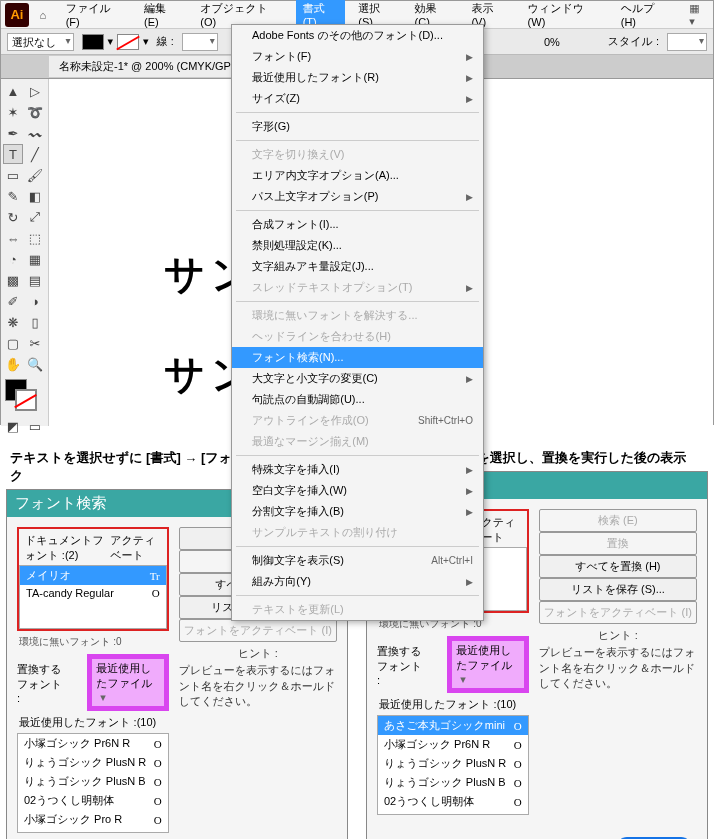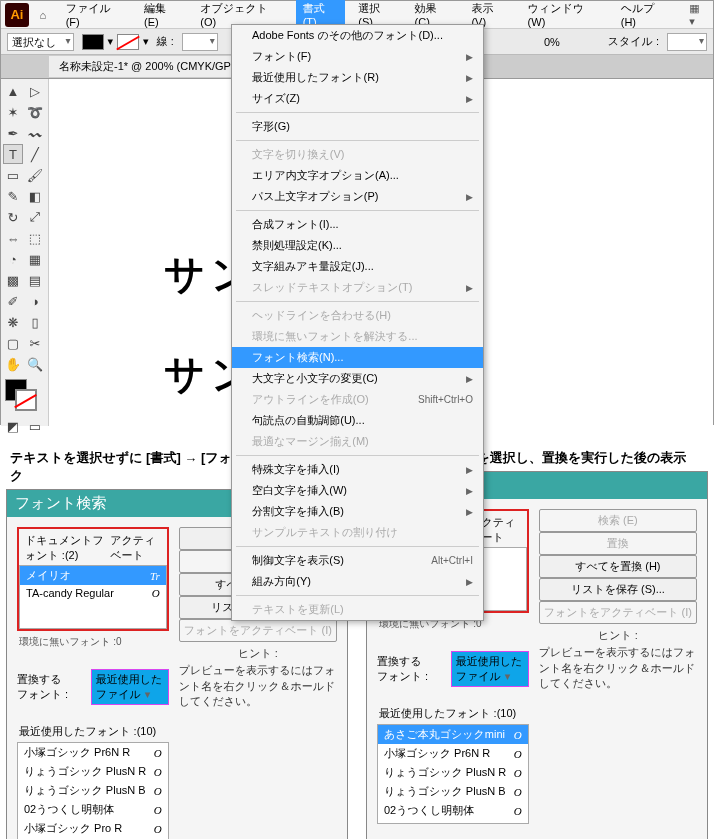--- a/index.html
+++ b/index.html
@@ -47,24 +47,24 @@
 .panel-title-ext{font-size:13px;font-weight:bold;margin-bottom:4px;padding-left:4px}
 .dialog{border:1px solid #888;background:#f5f5f5}
 .dlg-title{background:#3aa7a3;color:#fff;padding:4px 8px;font-size:15px}
 .dlg-body{padding:10px;display:flex;gap:10px}
 .dlg-left{width:200px}
 .redbox{border:2px solid #d22}
 .field-head{display:flex;justify-content:space-between;padding:4px 6px 2px}
 .font-list{border:1px solid #aaa;background:#fff;height:64px;overflow:hidden}
 .font-row{display:flex;justify-content:space-between;padding:2px 6px;align-items:center}
 .font-row.sel{background:#3399ff;color:#fff}
-.font-style-ic{font-style:italic;font-family:serif}
+.font-style-ic{font-family:serif}
 .envfont{padding:4px 2px;color:#555;font-size:10px}
-.repl-row{display:flex;align-items:center;gap:20px;margin:16px 0}
-.repl-dd{border:1px solid #d946ef;background:#0ea5e9;padding:2px 4px;position:relative;display:inline-block}
+.repl-row{display:flex;align-items:center;gap:20px;margin:1px 0}
+.repl-dd{border:5px solid #d946ef;background:#f0abfc;padding:2px 4px;position:relative;display:inline-block}
 .repl-dd::after{content:"▾";margin-left:4px;color:#666}
 .recent-head{padding:3px 2px}
 .recent-list{border:1px solid #aaa;background:#fff;height:100px;overflow:hidden}
 .dlg-right{flex:1;display:flex;flex-direction:column;}
 .btn{border:1px solid #999;background:#f0f0f0;padding:3px 4px;text-align:center;cursor:pointer;white-space:nowrap;border-radius:2px}
 .btn.disabled{color:#aaa;background:#f5f5f5}
 .hint-box{font-size:10px;line-height:1.4;padding:4px 0;color:#333}
 .hint-title{text-align:center;margin-bottom:2px}
 .dlg-footer{display:flex;justify-content:flex-end;padding:12px 14px 14px}
 .done-btn{border:1px solid #999;background:#f0f0f0;padding:4px 18px;border-radius:12px;cursor:pointer}
@@ -199,38 +199,38 @@
       </div>
       <div class="dd-item">
         <span>文字組みアキ量設定(J)...</span>
       </div>
       <div class="dd-item disabled">
         <span>スレッドテキストオプション(T)</span>
         <span class="arrow">▶</span>
       </div>
       <div class="dd-sep"></div>
       <div class="dd-item disabled">
+        <span>環境に無いフォントを解決する...</span>
+      </div>
+      <div class="dd-item disabled">
         <span>ヘッドラインを合わせる(H)</span>
-      </div>
-      <div class="dd-item disabled">
-        <span>環境に無いフォントを解決する...</span>
       </div>
       <div class="dd-item highlight">
         <span>フォント検索(N)...</span>
       </div>
       <div class="dd-item">
         <span>大文字と小文字の変更(C)</span>
         <span class="arrow">▶</span>
       </div>
+      <div class="dd-item">
+        <span>句読点の自動調節(U)...</span>
+      </div>
       <div class="dd-item disabled">
         <span>アウトラインを作成(O)</span>
         <span class="kshort">Shift+Ctrl+O</span>
-      </div>
-      <div class="dd-item">
-        <span>句読点の自動調節(U)...</span>
       </div>
       <div class="dd-item disabled">
         <span>最適なマージン揃え(M)</span>
       </div>
       <div class="dd-sep"></div>
       <div class="dd-item">
         <span>特殊文字を挿入(I)</span>
         <span class="arrow">▶</span>
       </div>
       <div class="dd-item">

